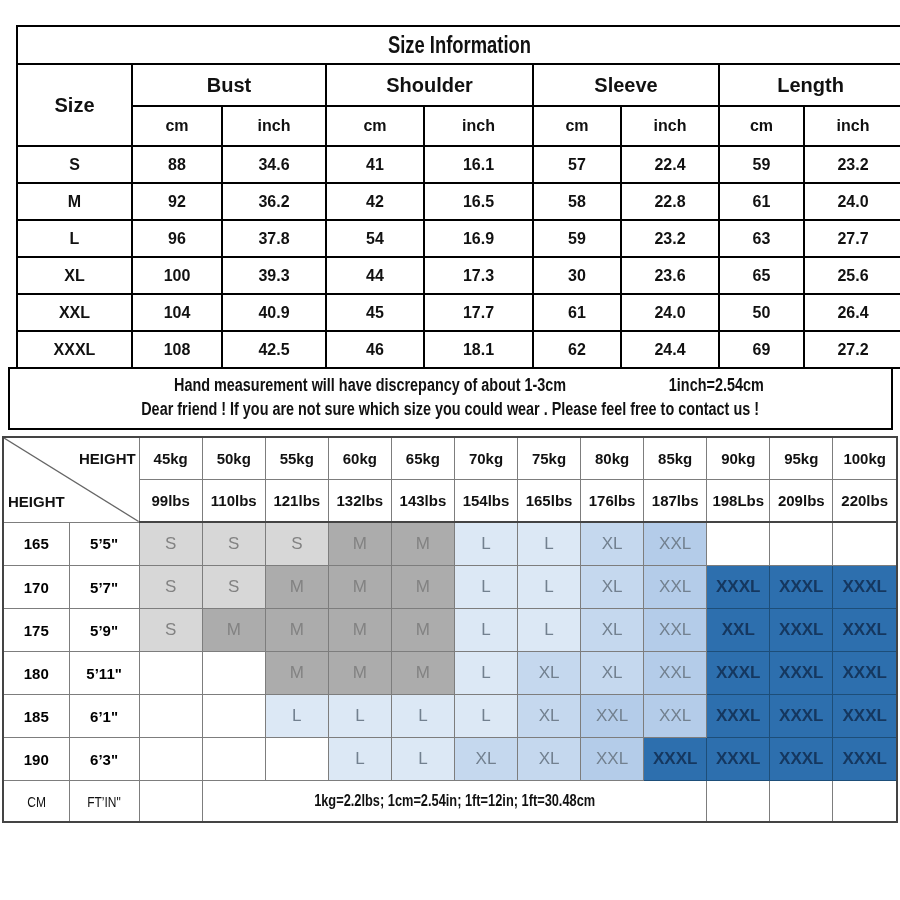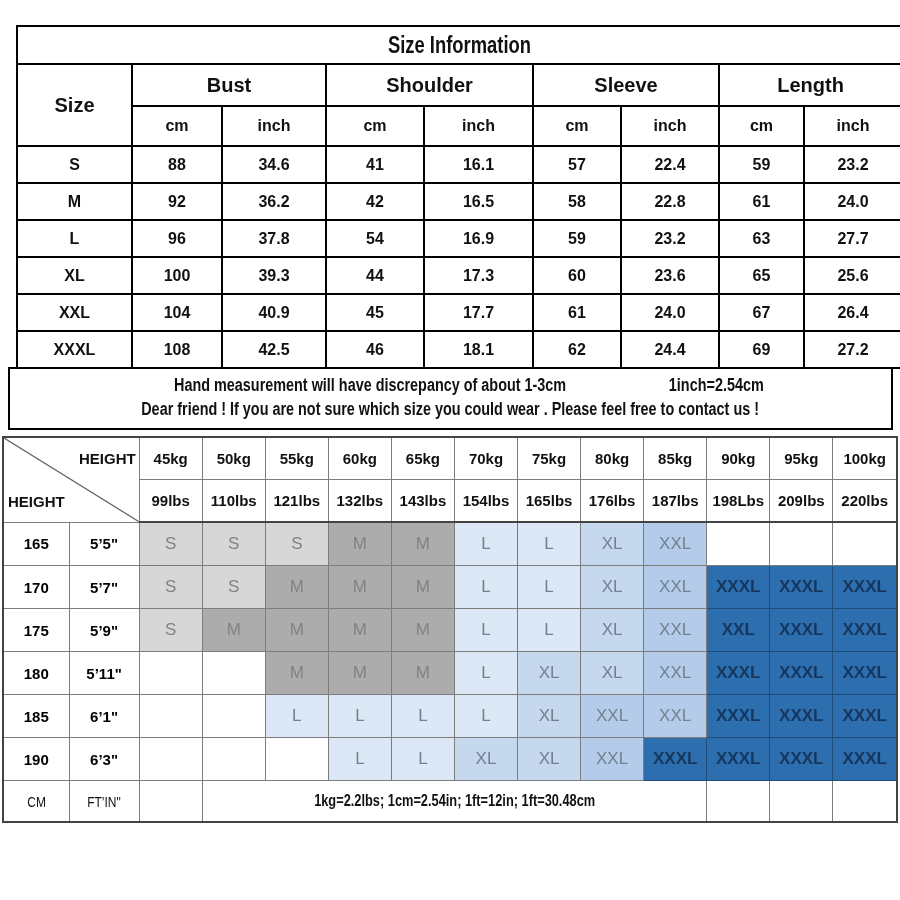--- a/index.html
+++ b/index.html
@@ -118,34 +118,34 @@
           <td>23.2</td>
           <td>63</td>
           <td>27.7</td>
         </tr>
         <tr class="t1-body-row">
           <th>XL</th>
           <td>100</td>
           <td>39.3</td>
           <td>44</td>
           <td>17.3</td>
-          <td>60</td>
+          <td>30</td>
           <td>23.6</td>
           <td>65</td>
           <td>25.6</td>
         </tr>
         <tr class="t1-body-row">
           <th>XXL</th>
           <td>104</td>
           <td>40.9</td>
           <td>45</td>
           <td>17.7</td>
           <td>61</td>
           <td>24.0</td>
-          <td>67</td>
+          <td>50</td>
           <td>26.4</td>
         </tr>
         <tr class="t1-body-row">
           <th>XXXL</th>
           <td>108</td>
           <td>42.5</td>
           <td>46</td>
           <td>18.1</td>
           <td>62</td>
           <td>24.4</td>

